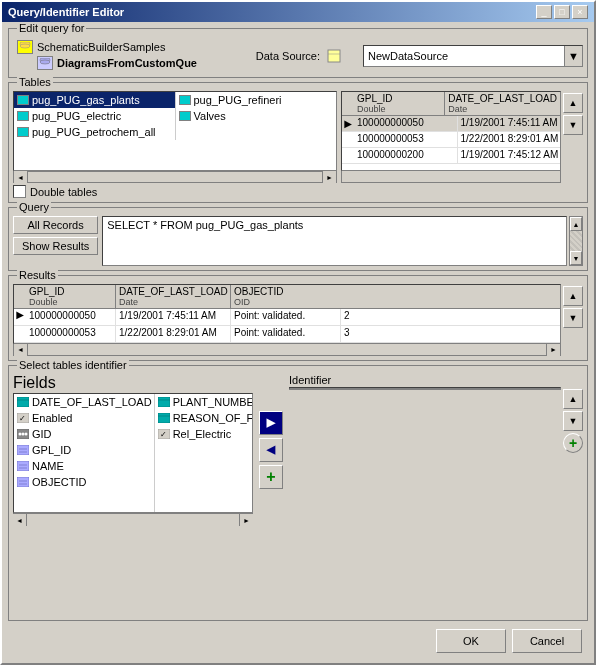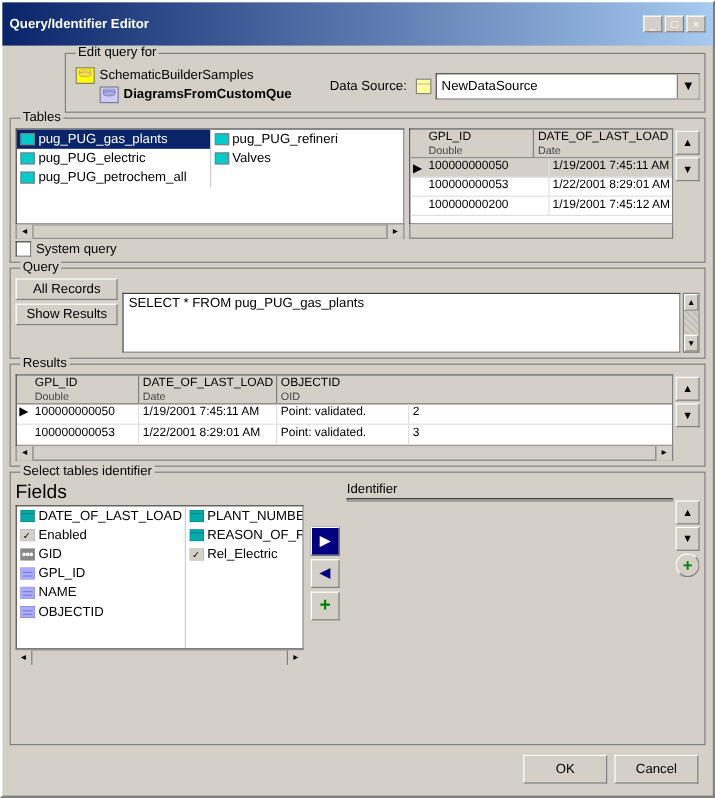--- a/index.html
+++ b/index.html
@@ -23,21 +23,21 @@
       flex-direction: column;
     }
 
     .title-bar {
       background: linear-gradient(to right, #0a246a, #a6caf0);
       color: white;
       padding: 3px 6px;
       display: flex;
       align-items: center;
       justify-content: space-between;
-      height: 36px;
+      height: 20px;
       flex-shrink: 0;
     }
 
     .title-bar-text {
       font-weight: bold;
       font-size: 11px;
     }
 
     .title-bar-buttons {
       display: flex;
@@ -82,21 +82,20 @@
       left: 8px;
       background: #d4d0c8;
       padding: 0 2px;
       font-size: 11px;
     }
 
     
     .edit-query-group {
       padding-top: 8px;
       flex-shrink: 0;
-      margin-left: 46px;
     }
 
     .tree-item {
       display: flex;
       flex-direction: column;
       padding: 2px 4px;
     }
 
     .tree-item-row {
       display: flex;
@@ -692,21 +691,21 @@
                   <rect x="1" y="0" width="10" height="4" rx="2" fill="#aaaaee" stroke="#666" stroke-width="0.5"></rect>
                   <ellipse cx="6" cy="4" rx="5" ry="2" fill="#aaaaee" stroke="#666" stroke-width="0.5"></ellipse>
                 </svg>
               </div>
             </div>
             <span style="font-size:11px;font-weight:bold;">DiagramsFromCustomQue</span>
           </div>
         </div>
         <div class="datasource-row">
           <span class="datasource-label">Data Source:</span>
-          <div style="display:flex;align-items:center;gap:2px;">
+          <div style="display:flex;align-items:center;gap:21px;">
             <div class="tree-icon">
               <svg width="14" height="14" viewBox="0 0 14 14">
                 <rect x="1" y="1" width="12" height="12" fill="#ffff99" stroke="#888" stroke-width="1"></rect>
                 <line x1="1" y1="5" x2="13" y2="5" stroke="#888" stroke-width="0.5"></line>
               </svg>
             </div>
             <div class="combo-box" style="width:220px;">
               <span class="combo-text">NewDataSource</span>
               <div class="combo-btn">▼</div>
             </div>
@@ -757,21 +756,21 @@
               </div>
             </div>
           </div>
           <div class="tables-scroll">
             <div style="width:14px;height:12px;background:#d4d0c8;border-right:1px solid #808080;display:flex;align-items:center;justify-content:center;font-size:7px;cursor:pointer;">◄</div>
             <div style="flex:1;height:100%;background:#d4d0c8;"></div>
             <div style="width:14px;height:12px;background:#d4d0c8;border-left:1px solid #808080;display:flex;align-items:center;justify-content:center;font-size:7px;cursor:pointer;">►</div>
           </div>
           <div class="system-tables-row">
             <div class="checkbox"></div>
-            <span>System query</span>
+            <span>Double tables</span>
           </div>
         </div>
 
         <div style="display:flex;gap:2px;align-items:flex-start;">
           <div class="mini-table-panel">
             <div class="mini-table">
               <div class="mini-table-header">
                 <div style="width:12px;flex-shrink:0;"></div>
                 <div class="mini-table-col">
                   <span class="col-name">GPL_ID</span>
@@ -808,21 +807,21 @@
       </div>
     </div>
 
     <div class="group-box query-group">
       <span class="group-box-title">Query</span>
       <div class="query-content">
         <div class="query-buttons">
           <button class="btn">All Records</button>
           <button class="btn">Show Results</button>
         </div>
-        <div style="flex:1;display:flex;gap:2px;margin-top:12px;">
+        <div style="flex:1;display:flex;gap:2px;">
           <div class="query-text-area">
             <span>SELECT * FROM pug_PUG_gas_plants</span>
           </div>
           <div class="scrollbar-v" style="height:50px;">
             <div class="sb-arrow">▲</div>
             <div class="sb-thumb"></div>
             <div class="sb-arrow">▼</div>
           </div>
         </div>
       </div>

